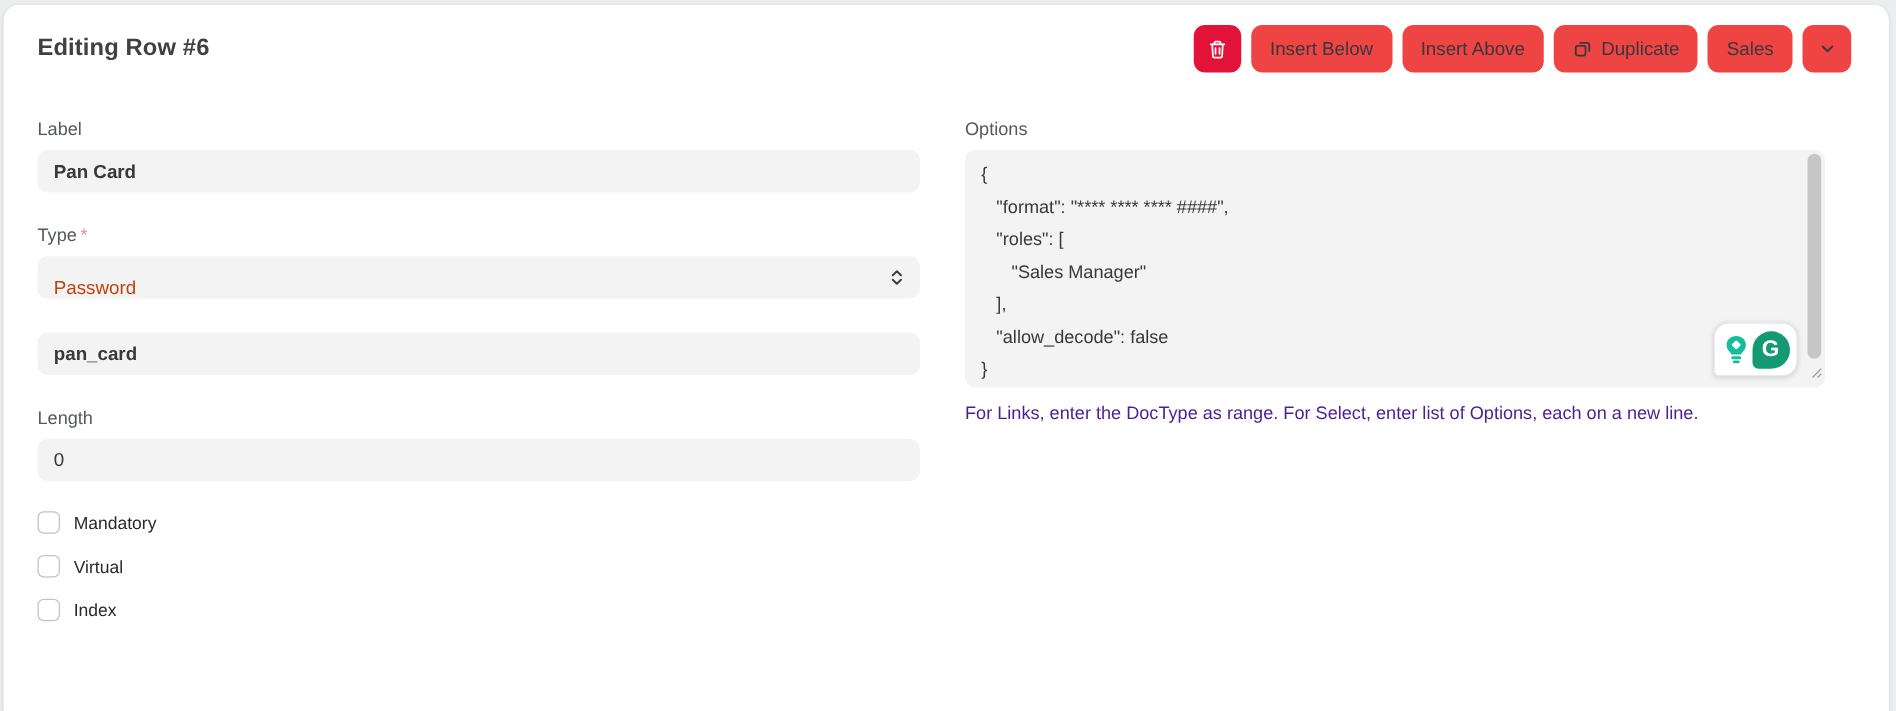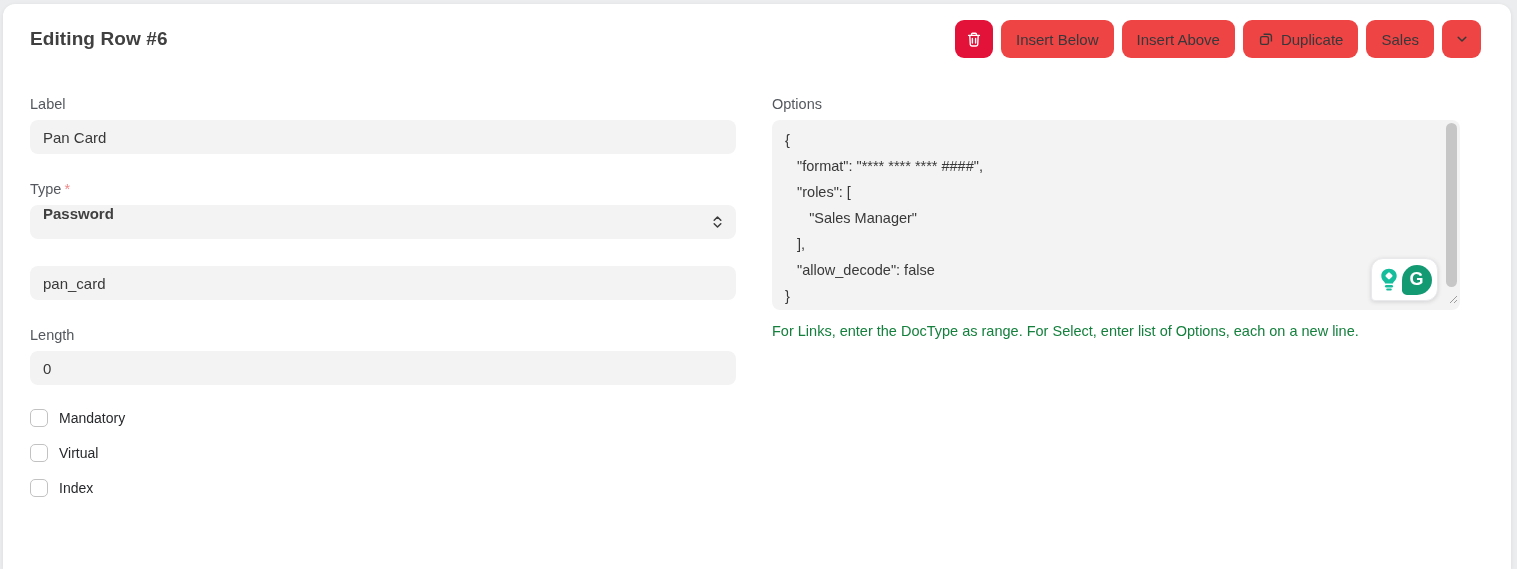--- a/index.html
+++ b/index.html
@@ -40,28 +40,28 @@
   }
   .field { margin-bottom:27px; }
   .field-label {
     display:block; font-size:14.5px; color:#54585e; margin-bottom:8px;
     font-weight:400;
   }
   .req-star { color:#ef8888; margin-left:3px; }
   .control {
     width:100%; height:34px; background:#f3f3f3; border:none; outline:none;
     border-radius:8px; padding:0 13px;
-    font-family:inherit; font-size:15px; font-weight:400; color:#383838;
+    font-family:inherit; font-size:15px; font-weight:700; color:#383838;
   }
   .control.fw-normal { font-weight:500; }
   .select-wrap { position:relative; }
   .select-control {
     width:100%; height:34px; background:#f3f3f3; border-radius:8px;
-    padding:0 34px 0 13px; display:flex; align-items:flex-start;
-    font-size:15px; font-weight:700; color:#404040; cursor:pointer;
+    padding:0 34px 0 13px; display:flex; align-items:flex-end;
+    font-size:15px; font-weight:400; color:#c2410c; cursor:pointer;
   }
   .select-chevrons { position:absolute; right:13px; top:50%; transform:translateY(-50%); display:flex; }
   
   .checkbox-group { margin-top:23px; }
   .checkbox-row { display:flex; align-items:center; gap:11px; margin-bottom:16px; height:19px; }
   .checkbox-row input[type=checkbox] {
     appearance:none; -webkit-appearance:none;
     width:18px; height:18px; border:1.5px solid #c2c2c2; border-radius:5px;
     background:#fff; cursor:pointer; margin:0;
   }
@@ -77,21 +77,21 @@
     padding:7px 26px 7px 13px;
     font-family:inherit; font-size:14.5px; line-height:26px;
     color:#383838; white-space:pre;
   }
   .scroll-thumb {
     position:absolute; top:3px; right:3px; width:11px; height:164px;
     background:#c6c6c6; border-radius:6px; cursor:pointer;
   }
   .resize-corner { position:absolute; right:2px; bottom:2px; cursor:nwse-resize; }
   .help-text {
-    margin-top:9px; font-size:14.5px; line-height:25px; color:#15803d;
+    margin-top:9px; font-size:14.5px; line-height:25px; color:#4c1d95;
     max-width:662px; font-weight:400;
   }
   
   .grammarly {
     position:absolute; right:22px; bottom:9px;
     width:67px; height:43px; background:#fff;
     border:1px solid #e9e9ec; border-radius:12px 12px 12px 4px;
     box-shadow:0 1px 4px rgba(60,60,80,.18);
     display:flex; align-items:center; justify-content:center; gap:2px;
     cursor:pointer;

